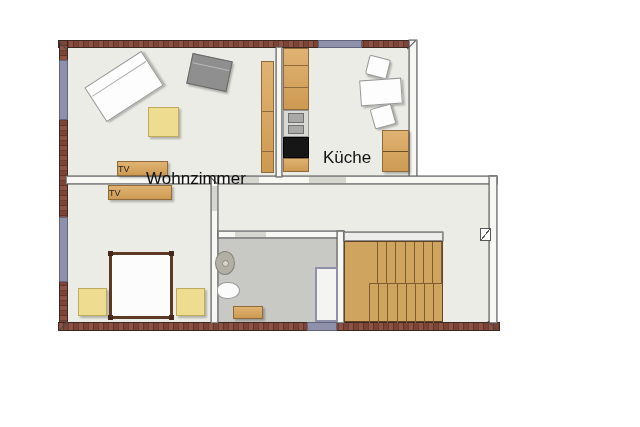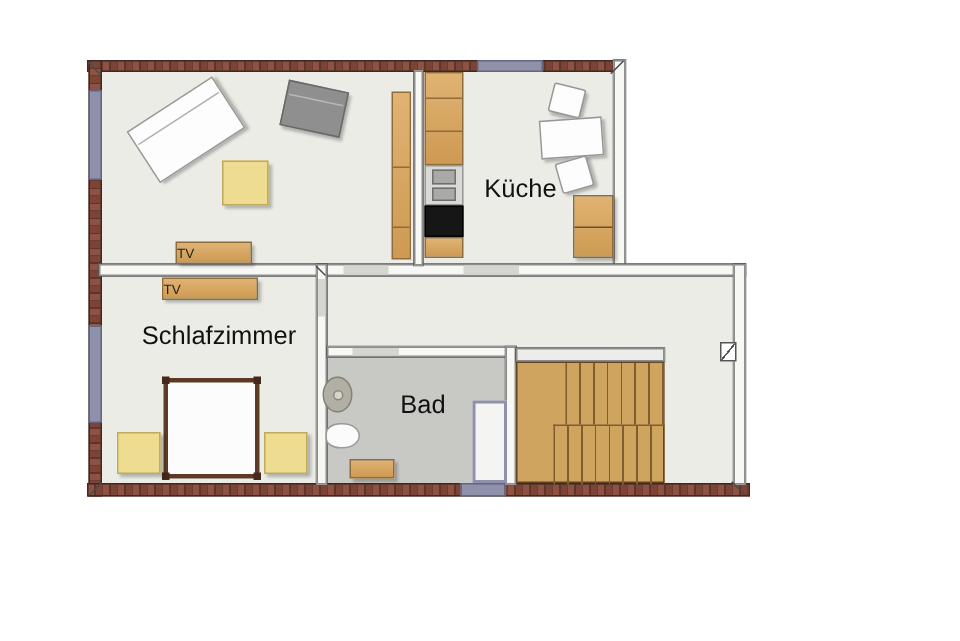--- a/index.html
+++ b/index.html
@@ -21,21 +21,21 @@
   
   .iwall{background:#f7f7f4;border:1px solid #8c8c8c;box-shadow:0 0 0 0.5px #555;}
   .opening{background:#d6d6d1;}
 
   
   .wood{background:linear-gradient(180deg,#e0b373 0%,#cd9a52 100%);border:1px solid #8f6b3c;}
   .wood-flat{background:#cfa45f;border:1px solid #5f4526;}
   .yellow{background:#eedc90;border:1px solid #bfaa5e;box-shadow:2px 2px 2px rgba(0,0,0,0.25);}
   .shadowed{box-shadow:2px 2px 2px rgba(0,0,0,0.25);}
 
-  .room-label{font-size:17px;color:#111;text-align:center;white-space:nowrap;}
+  .room-label{font-size:17px;color:#111;text-align:center;white-space:nowrap;margin-top:32px;}
   .tv-label{font-size:9px;color:#222;display:flex;align-items:center;}
   #caption{position:absolute;left:0;right:0;top:358px;text-align:center;
            font-size:16px;color:#111;}
 
   .diag{position:absolute;width:12px;height:0;border-top:1px solid #4a4a4a;transform-origin:0 0;}
 
   
   .treads-v{background-image:repeating-linear-gradient(90deg,transparent 0 8.2px,#7e5d30 8.2px 9.2px);}
 </style>
 </head>
@@ -128,17 +128,16 @@
   <div class="abs wood shadowed" style="left:233px;top:306px;width:30px;height:13px;"></div>
   <div class="abs" style="left:315px;top:267px;width:23px;height:55px;background:#f4f4f2;border:2px solid #8f90a9;"></div>
 
   <div class="abs wood-flat" style="left:344px;top:241px;width:99px;height:81px;">
     <div class="abs treads-v" style="left:32px;top:0;width:66px;height:41px;border-left:1px solid #7e5d30;"></div>
     <div class="abs treads-v" style="left:24px;top:41px;width:74px;height:40px;border-left:1px solid #7e5d30;border-top:1px solid #7e5d30;"></div>
   </div>
 
   <div class="abs" style="left:480px;top:228px;width:11px;height:13px;background:linear-gradient(to bottom right,transparent 46%,#555 46%,#555 54%,transparent 54%),#fff;border:1px solid #555;"></div>
 
+  <div class="abs room-label" style="left:121px;top:137px;width:150px;">Wohnzimmer</div>
   <div class="abs room-label" style="left:308px;top:116px;width:78px;">Küche</div>
-  <div class="abs room-label" style="left:76px;top:214px;width:140px;">Schlafzimmer</div>
-  <div class="abs room-label" style="left:254px;top:260px;width:56px;">Bad</div>
 
 </div>
 
 </body></html>

